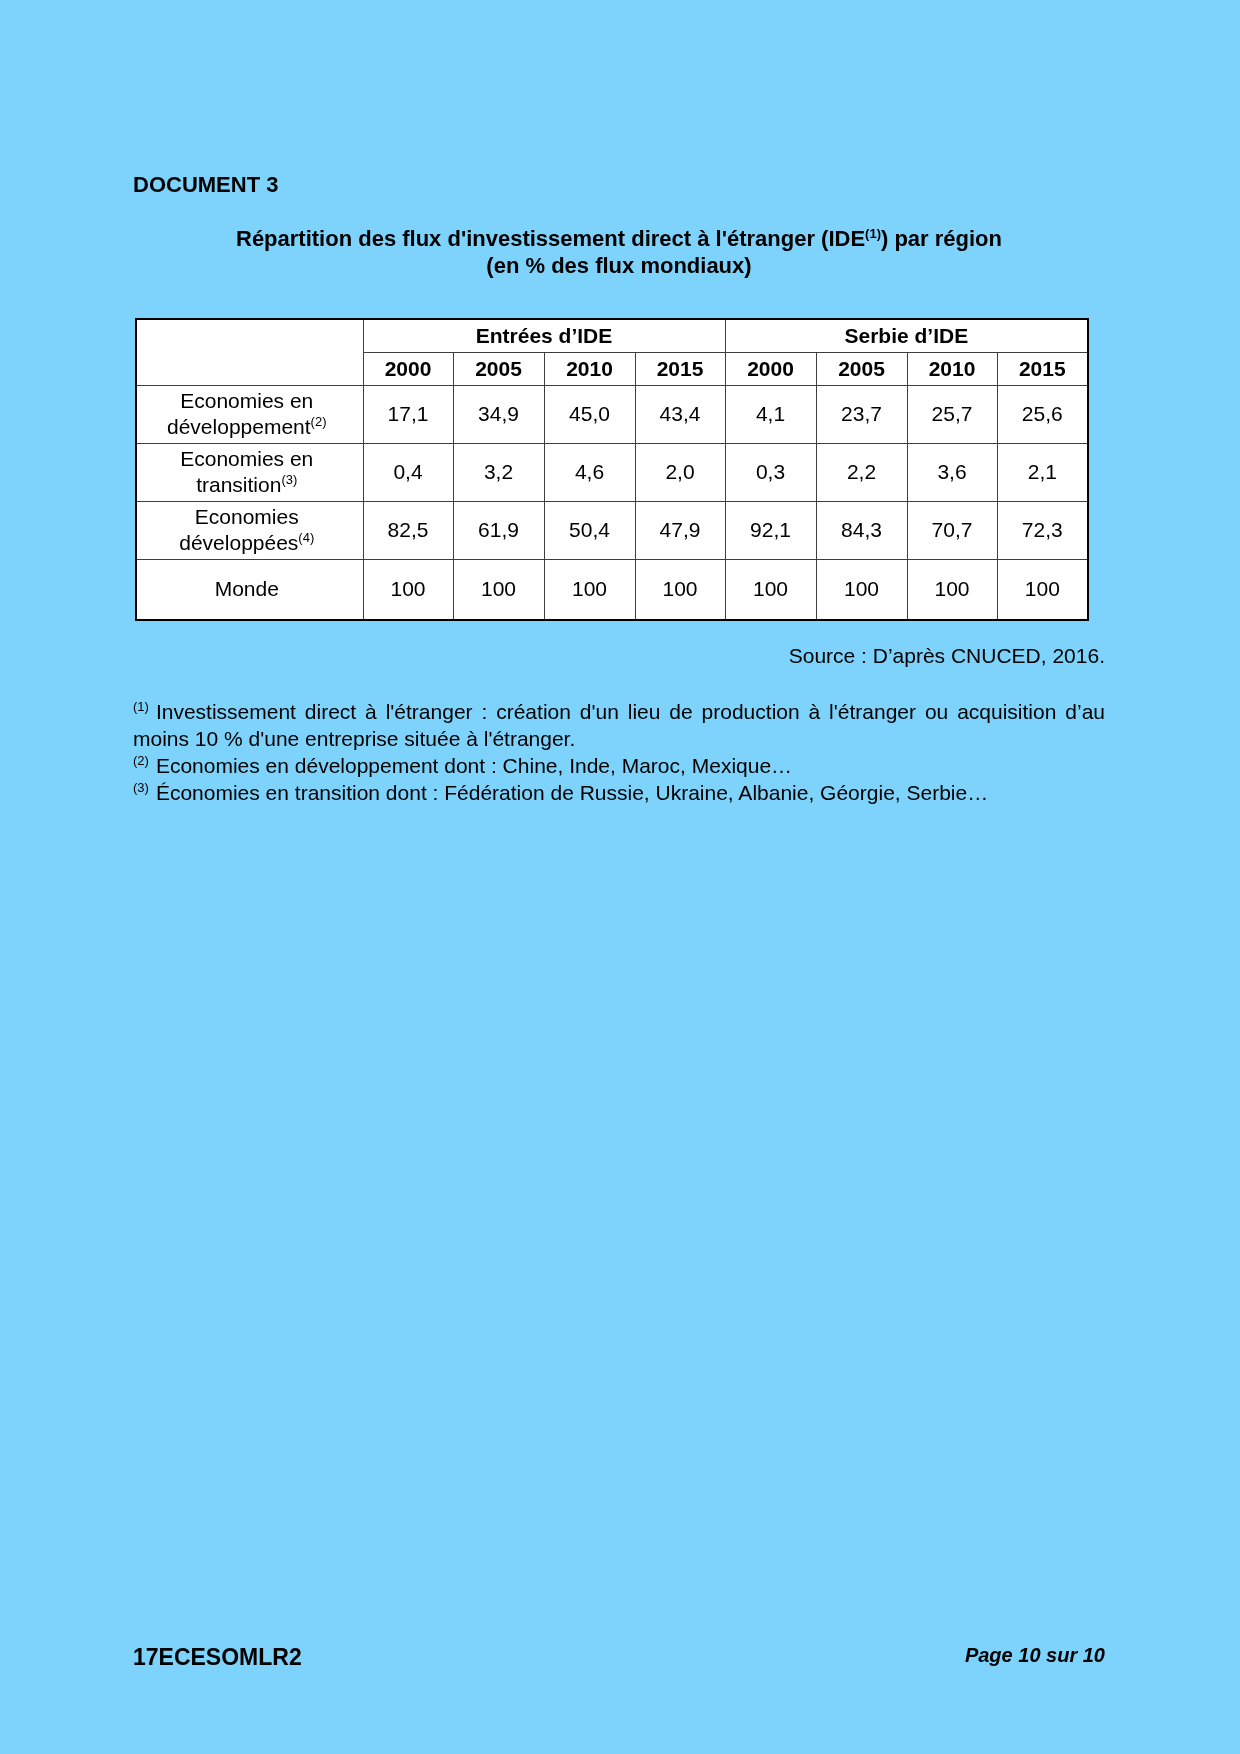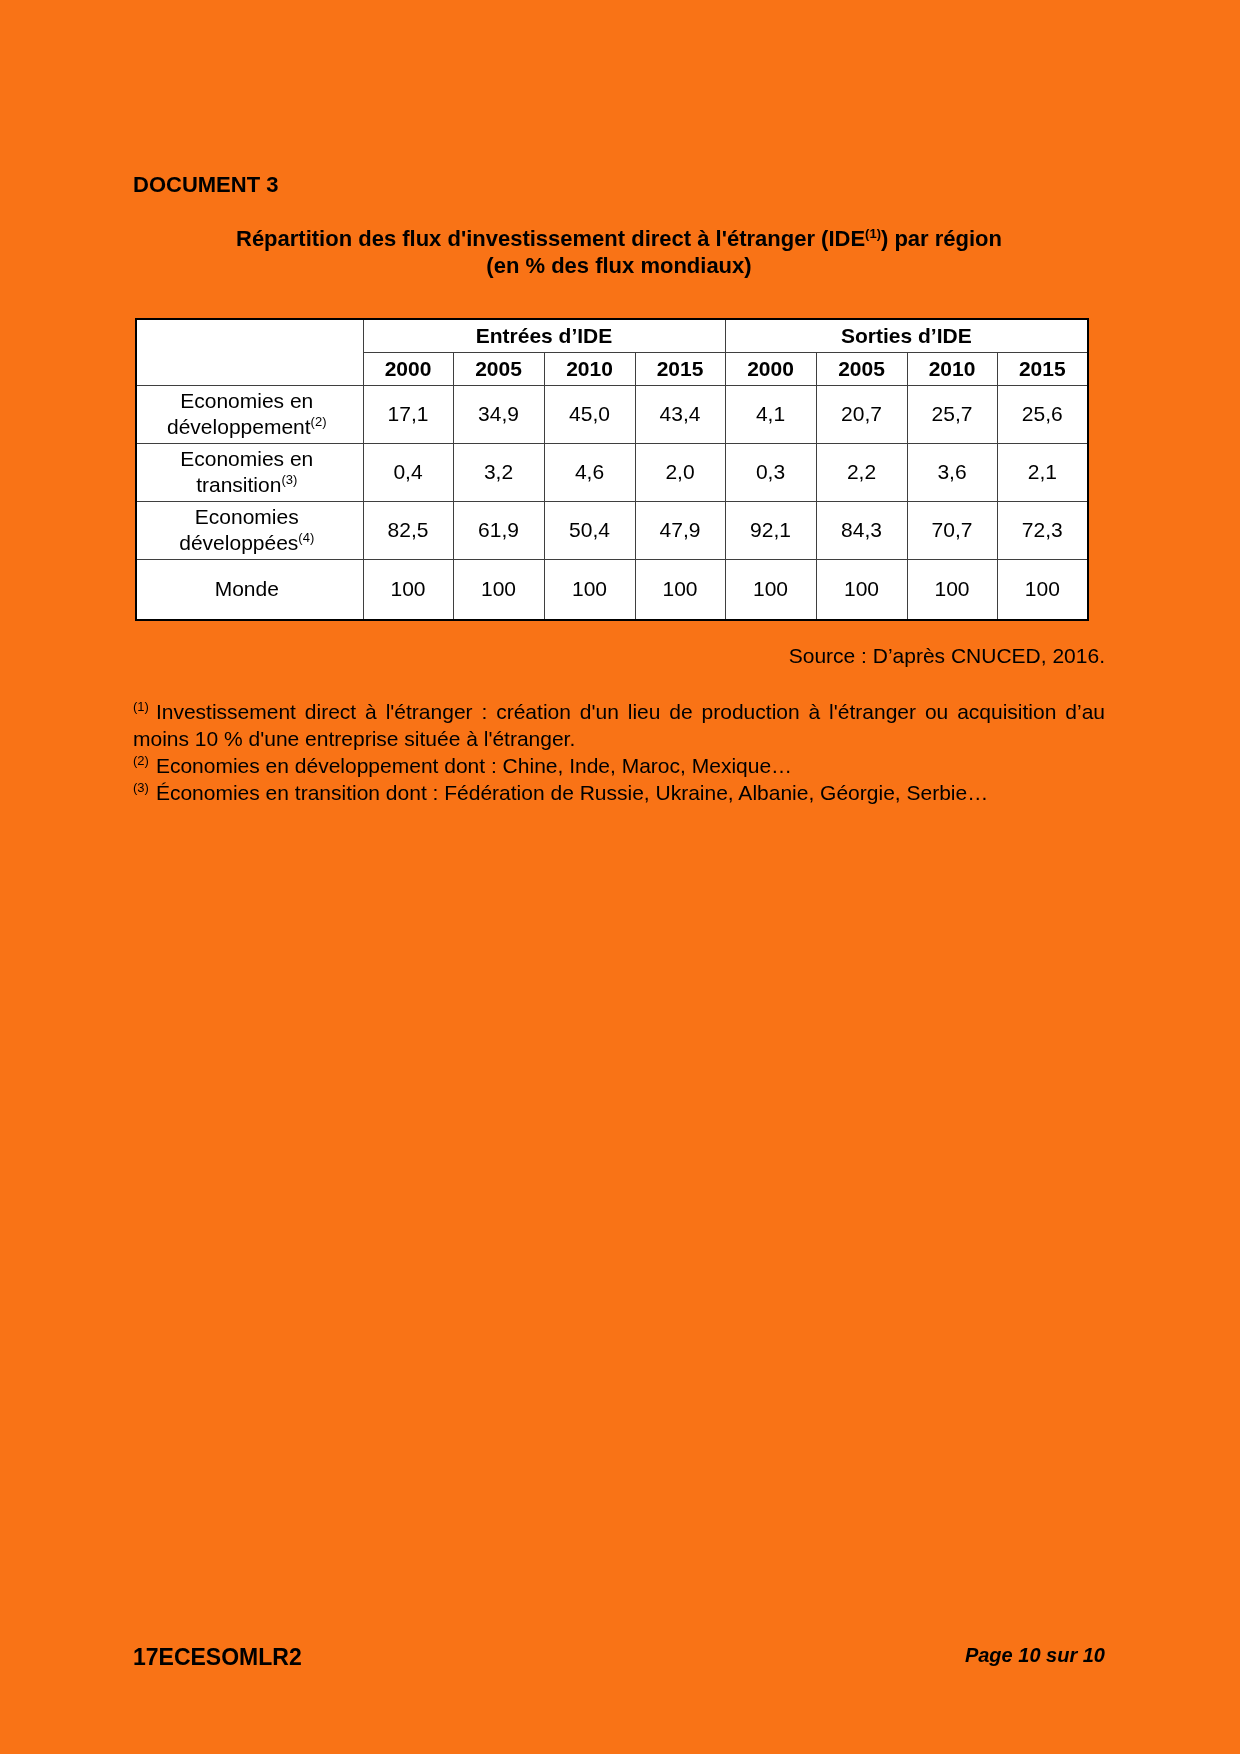--- a/index.html
+++ b/index.html
@@ -1,21 +1,21 @@
 <!DOCTYPE html>
 <html><head>
 <meta charset="utf-8">
 <style>
   * { margin:0; padding:0; box-sizing:border-box; }
   html,body { background:#e8e8e8; }
   .page {
     position:relative;
     width:1240px; height:1754px;
     margin:0 auto;
-    background:#f97316;
+    background:#7dd3fc;
     font-family:"Liberation Sans", sans-serif;
     color:#000;
   }
   .doc-heading {
     position:absolute; left:133px; top:172px;
     font-size:22px; font-weight:bold;
   }
   .doc-title {
     position:absolute; left:133px; top:225px; width:972px;
     text-align:center; font-size:22px; font-weight:bold; line-height:27px;
@@ -86,40 +86,40 @@
         <col style="width:90px">
       <col style="width:91px">
         <col style="width:91px">
         <col style="width:90px">
         <col style="width:91px">
     </colgroup>
     <tbody>
         <tr class="r-h1">
       <td class="corner" rowspan="2"></td>
       <td class="group-h" colspan="4">Entrées d’IDE</td>
-      <td class="group-h" colspan="4">Sorties d’IDE</td>
+      <td class="group-h" colspan="4">Serbie d’IDE</td>
     </tr>
     <tr class="r-h2">
       <td class="year-h">2000</td>
       <td class="year-h">2005</td>
       <td class="year-h">2010</td>
       <td class="year-h">2015</td>
       <td class="year-h">2000</td>
       <td class="year-h">2005</td>
       <td class="year-h">2010</td>
       <td class="year-h">2015</td>
     </tr>
     <tr class="r-data">
       <td class="lbl"><span>Economies en développement</span><sup>(2)</sup></td>
       <td>17,1</td>
       <td>34,9</td>
       <td>45,0</td>
       <td>43,4</td>
       <td>4,1</td>
-      <td>20,7</td>
+      <td>23,7</td>
       <td>25,7</td>
       <td>25,6</td>
     </tr>
     <tr class="r-data">
       <td class="lbl"><span>Economies en transition</span><sup>(3)</sup></td>
       <td>0,4</td>
       <td>3,2</td>
       <td>4,6</td>
       <td>2,0</td>
       <td>0,3</td>

